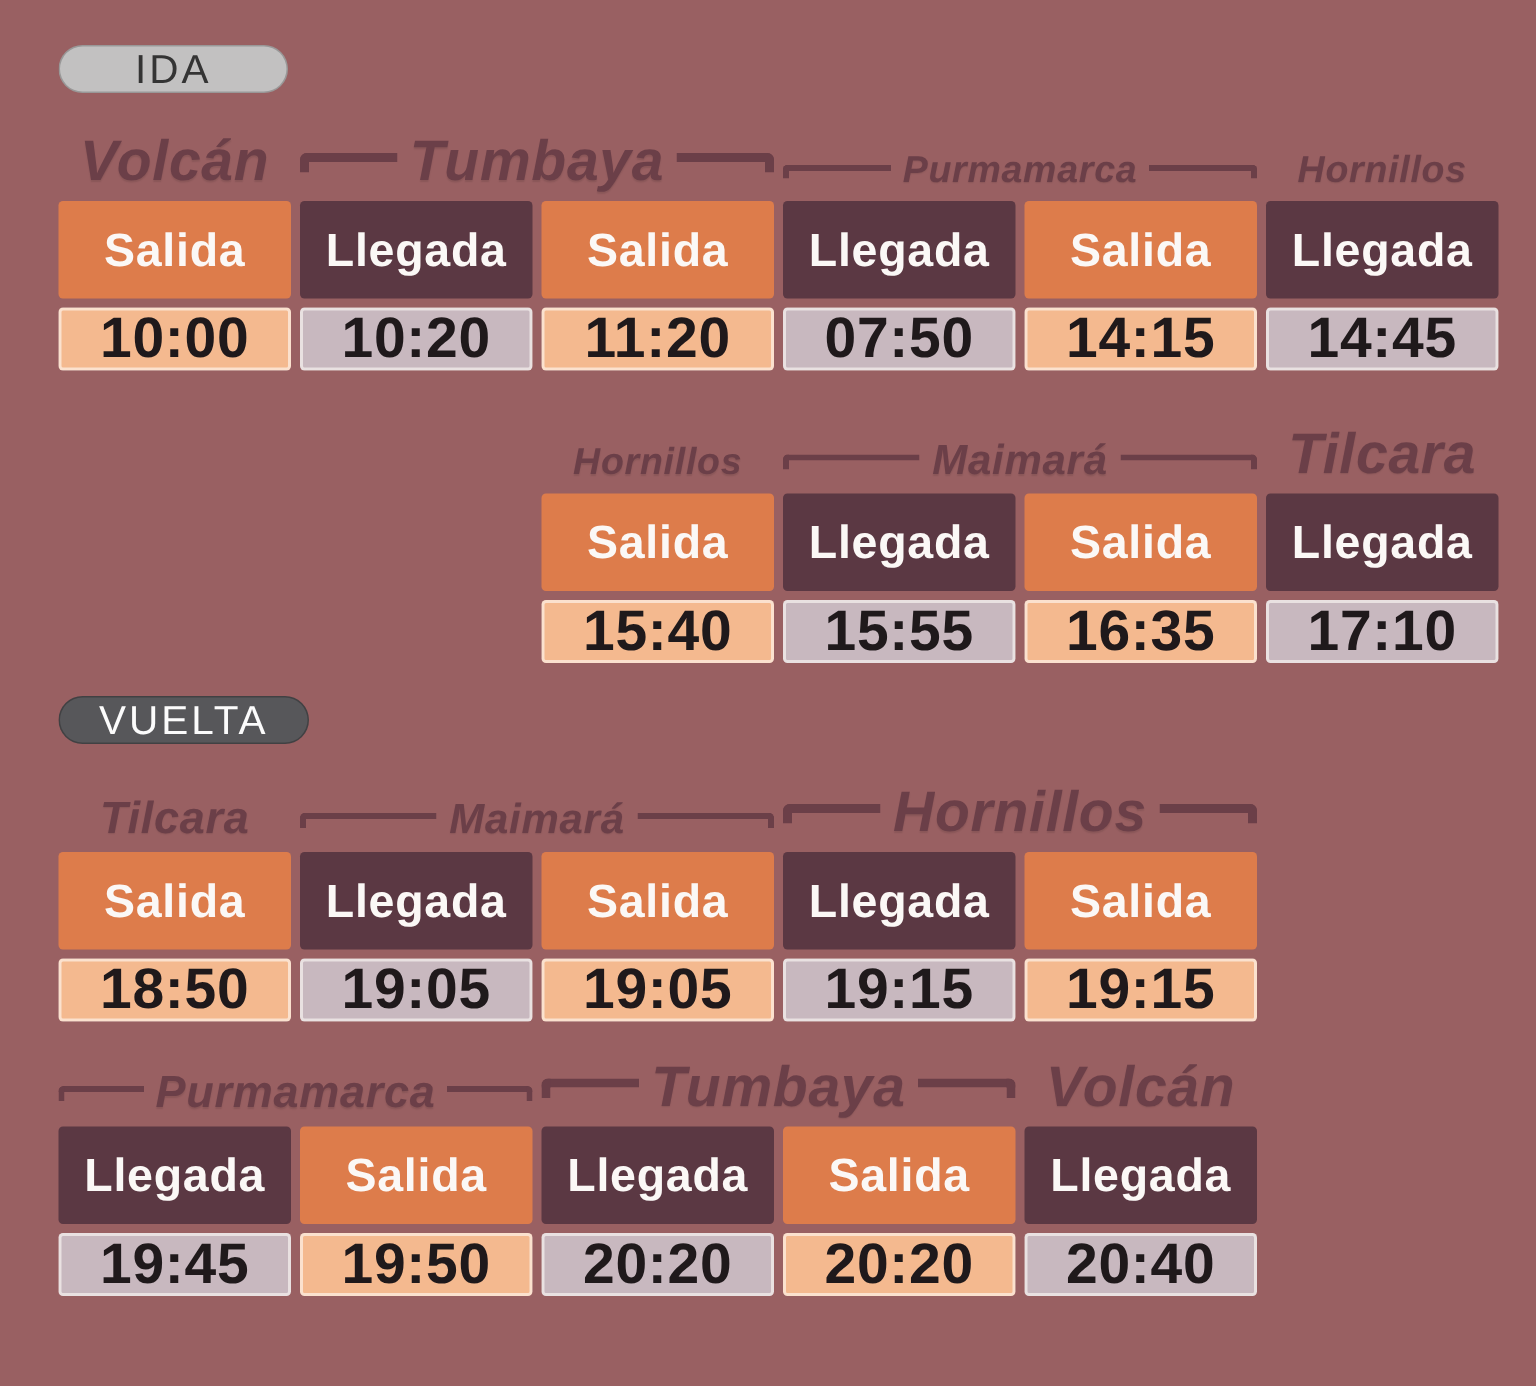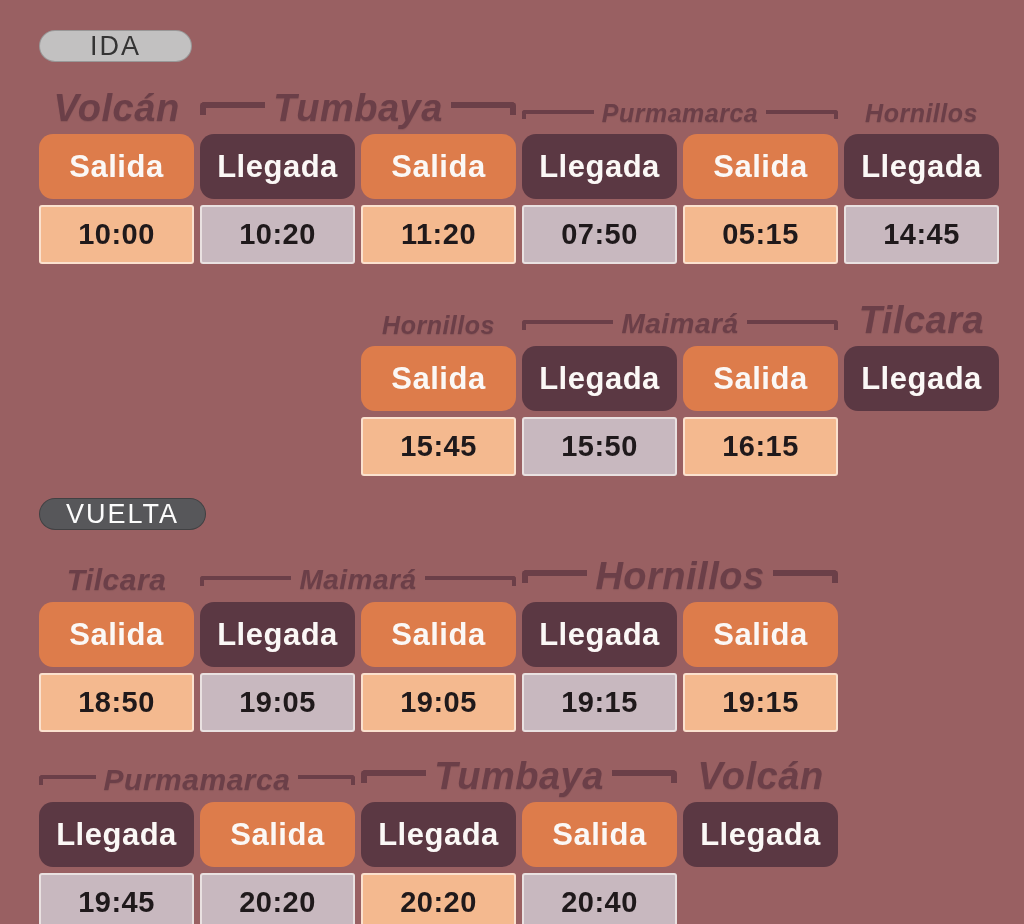--- a/index.html
+++ b/index.html
@@ -54,32 +54,32 @@
   .size-md{font-size:30px}
   .size-sm{font-size:25px}
   .br{flex:1;min-width:8px;height:.34em;border-top:.16em solid currentColor;margin-bottom:.30em}
   .br-l{border-left:.16em solid currentColor;border-top-left-radius:.12em}
   .br-r{border-right:.16em solid currentColor;border-top-right-radius:.12em}
 
   .cells-row{display:flex;gap:6px;margin-bottom:6px}
   .hcell{
     width:155px;height:65px;flex:none;
     display:flex;align-items:center;justify-content:center;
-    border-radius:14px;font-size:31px;font-weight:700;
+    border-radius:3px;font-size:31px;font-weight:700;
     letter-spacing:.5px;color:var(--header-text);
   }
   .hcell.salida{background:var(--salida-header-bg)}
   .hcell.llegada{background:var(--llegada-header-bg)}
 
   .times-row{display:flex;gap:6px}
   .tcell{
-    width:155px;height:59px;flex:none;
+    width:155px;height:42px;flex:none;
     display:flex;align-items:center;justify-content:center;
     border-radius:3px;border:2px solid rgba(255,252,248,.60);
-    font-size:29px;font-weight:600;letter-spacing:.5px;
+    font-size:38px;font-weight:600;letter-spacing:.5px;
     color:var(--time-text);
   }
   .tcell.salida{background:var(--salida-time-bg)}
   .tcell.llegada{background:var(--llegada-time-bg)}
 </style>
 </head>
 <body>
 
 <div class="page">
   <section id="ida">
@@ -110,21 +110,21 @@
             <div class="hcell salida">Salida</div>
             <div class="hcell llegada">Llegada</div>
             <div class="hcell salida">Salida</div>
             <div class="hcell llegada">Llegada</div>
           </div>
           <div class="times-row">
             <div class="tcell salida">10:00</div>
             <div class="tcell llegada">10:20</div>
             <div class="tcell salida">11:20</div>
             <div class="tcell llegada">07:50</div>
-            <div class="tcell salida">05:15</div>
+            <div class="tcell salida">14:15</div>
             <div class="tcell llegada">14:45</div>
           </div>
         </div>
         <div class="block" style="margin-left: 322px;">
           <div class="route-row">
             <div class="route-seg size-sm" style="width: 155px;">
               <span class="route-name">Hornillos</span>
             </div>
             <div class="route-seg size-xl" style="width: 316px;">
               <span class="br br-l"></span>
@@ -135,23 +135,24 @@
               <span class="route-name">Tilcara</span>
             </div>
           </div>
           <div class="cells-row">
             <div class="hcell salida">Salida</div>
             <div class="hcell llegada">Llegada</div>
             <div class="hcell salida">Salida</div>
             <div class="hcell llegada">Llegada</div>
           </div>
           <div class="times-row">
-            <div class="tcell salida">15:45</div>
-            <div class="tcell llegada">15:50</div>
-            <div class="tcell salida">16:15</div>
+            <div class="tcell salida">15:40</div>
+            <div class="tcell llegada">15:55</div>
+            <div class="tcell salida">16:35</div>
+            <div class="tcell llegada">17:10</div>
           </div>
         </div>
       </div>
   </section>
   <section id="vuelta">
     <div class="badge badge-dark">VUELTA</div>
     <div class="rows">
         <div class="block">
           <div class="route-row">
             <div class="route-seg size-md" style="width: 155px;">
@@ -201,20 +202,21 @@
           </div>
           <div class="cells-row">
             <div class="hcell llegada">Llegada</div>
             <div class="hcell salida">Salida</div>
             <div class="hcell llegada">Llegada</div>
             <div class="hcell salida">Salida</div>
             <div class="hcell llegada">Llegada</div>
           </div>
           <div class="times-row">
             <div class="tcell llegada">19:45</div>
+            <div class="tcell salida">19:50</div>
             <div class="tcell llegada">20:20</div>
             <div class="tcell salida">20:20</div>
             <div class="tcell llegada">20:40</div>
           </div>
         </div>
       </div>
   </section>
 </div>
 
 </body></html>

